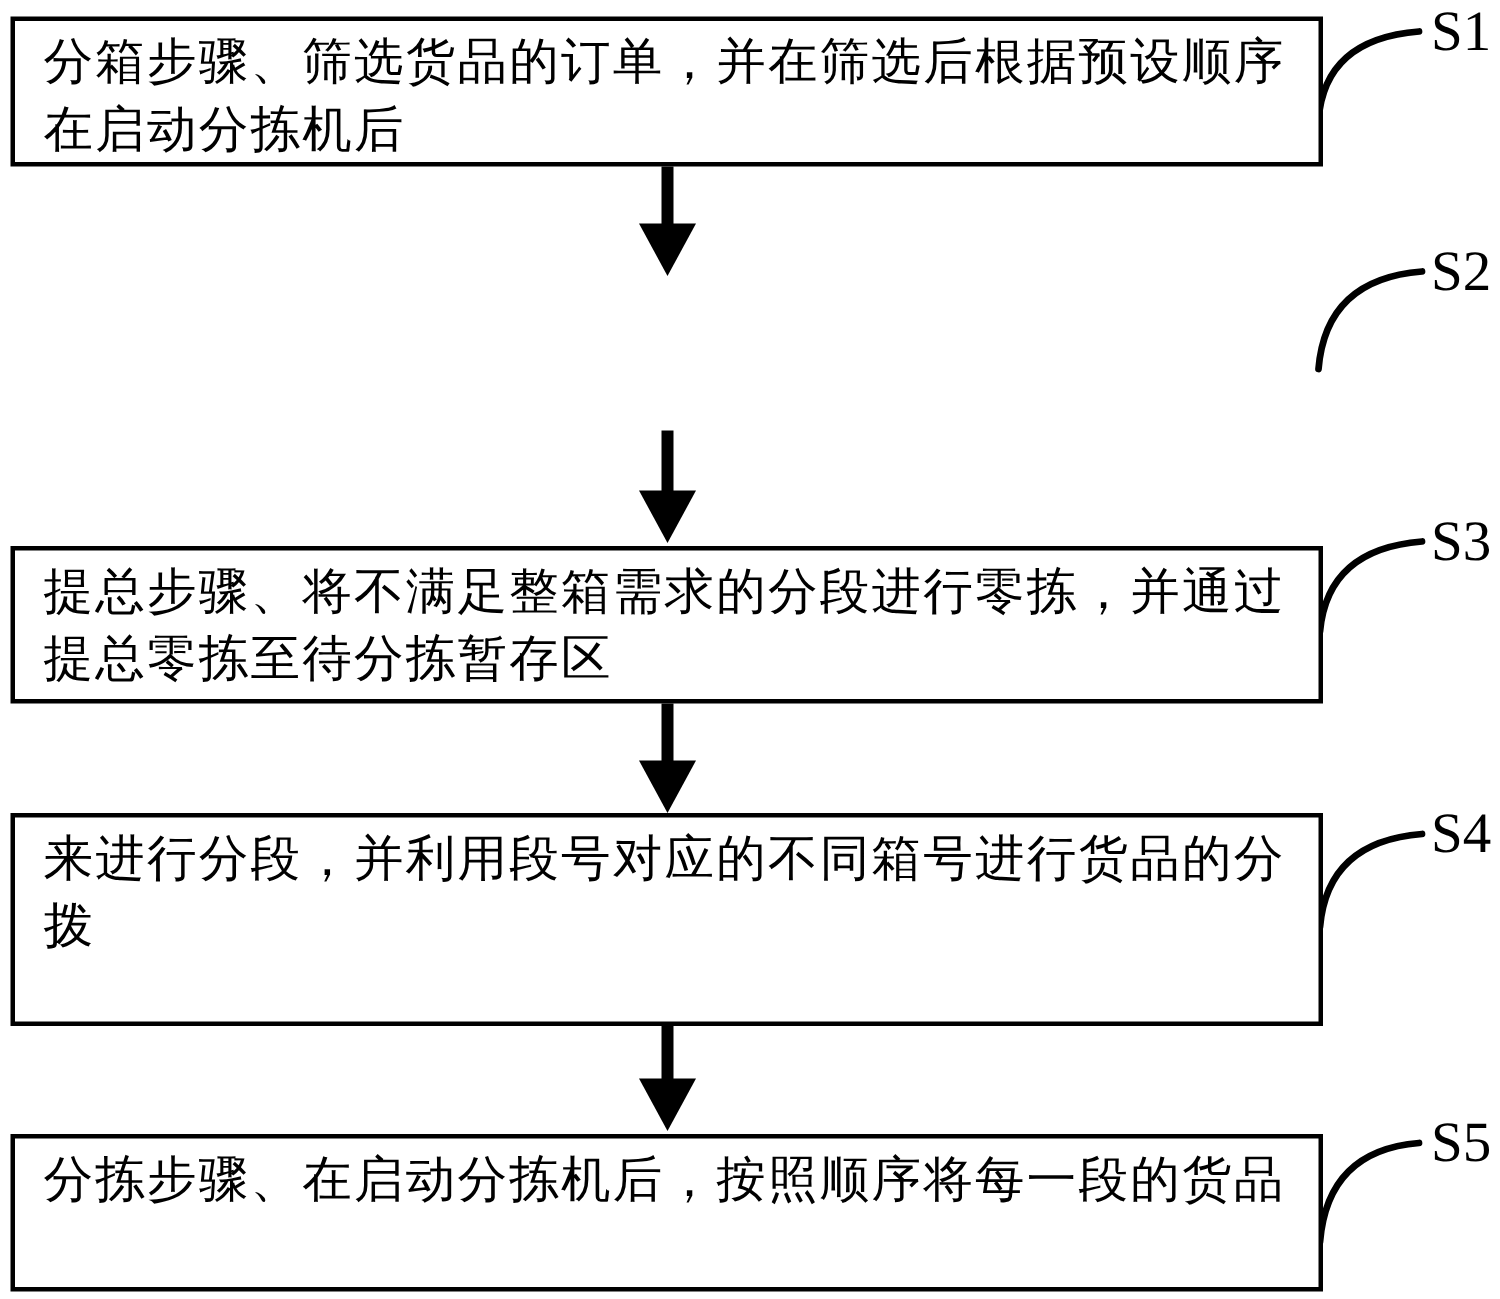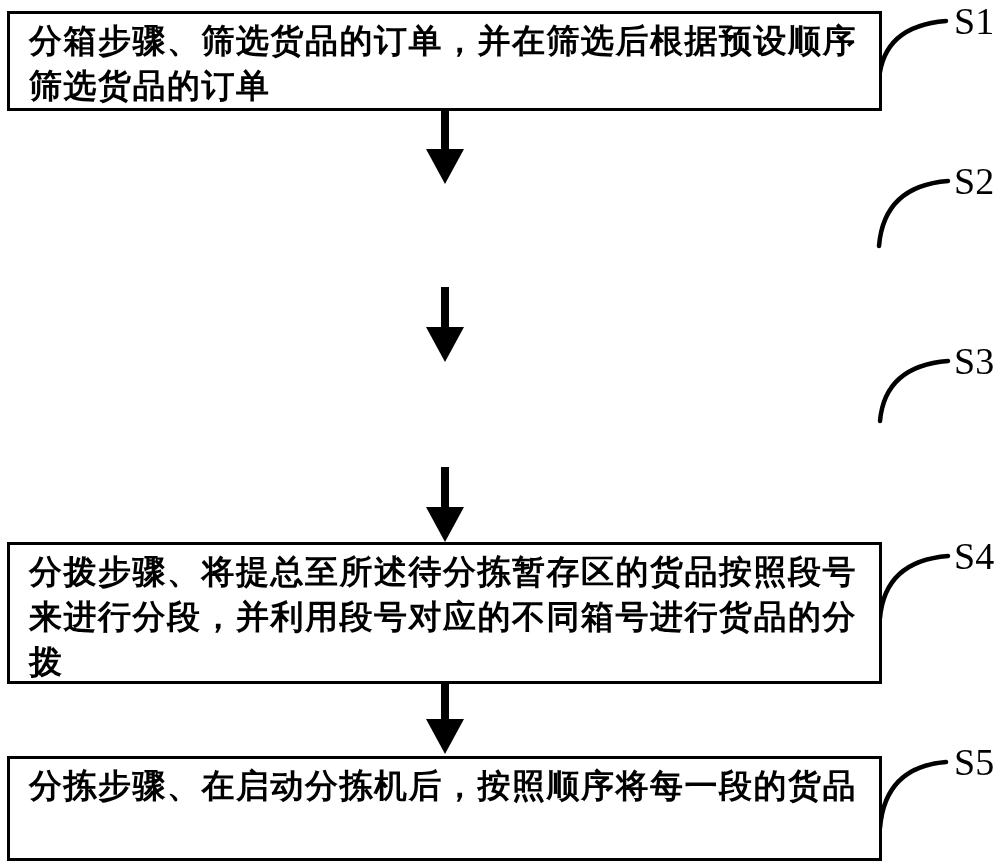--- a/index.html
+++ b/index.html
@@ -24,21 +24,20 @@
   }
   .step-box {
     position: absolute;
     left: 7px;
     width: 875px;
     box-sizing: border-box;
     background: #ffffff;
     border: 3px solid #000000;
     padding: 4px 10px 0 19px;
     z-index: 2;
-    font-weight: bold;
   }
   .box-line {
     font-family: "DejaVu Sans", sans-serif;
     font-size: 33px;
     line-height: 45px;
     letter-spacing: 1.5px;
     color: #000000;
     white-space: nowrap;
   }
   .step-label {
@@ -88,27 +87,30 @@
 
     <path d="M 879,80 Q 883,26 946,21" fill="none" stroke="#000000" stroke-width="4.5" stroke-linecap="round"></path>
     <path d="M 879,246 Q 884,186 948,181" fill="none" stroke="#000000" stroke-width="4.5" stroke-linecap="round"></path>
     <path d="M 880,421 Q 885,366 948,361" fill="none" stroke="#000000" stroke-width="4.5" stroke-linecap="round"></path>
     <path d="M 880,618 Q 885,561 948,556" fill="none" stroke="#000000" stroke-width="4.5" stroke-linecap="round"></path>
     <path d="M 880,828 Q 885,767 946,762" fill="none" stroke="#000000" stroke-width="4.5" stroke-linecap="round"></path>
   </svg>
 
   <div class="step-box" id="box-1">
     <div class="box-line">分箱步骤、筛选货品的订单，并在筛选后根据预设顺序</div>
-    <div class="box-line">筛选货品的订单</div>
+    <div class="box-line">在启动分拣机后</div>
   </div>
 
 
+  <div class="step-box" id="box-3">
+    <div class="box-line">提总步骤、将不满足整箱需求的分段进行零拣，并通过</div>
+    <div class="box-line">提总零拣至待分拣暂存区</div>
+  </div>
 
   <div class="step-box" id="box-4">
-    <div class="box-line">分拨步骤、将提总至所述待分拣暂存区的货品按照段号</div>
     <div class="box-line">来进行分段，并利用段号对应的不同箱号进行货品的分</div>
     <div class="box-line">拨</div>
   </div>
 
   <div class="step-box" id="box-5">
     <div class="box-line">分拣步骤、在启动分拣机后，按照顺序将每一段的货品</div>
   </div>
 
   <div class="step-label" id="label-s1">S1</div>
   <div class="step-label" id="label-s2">S2</div>

